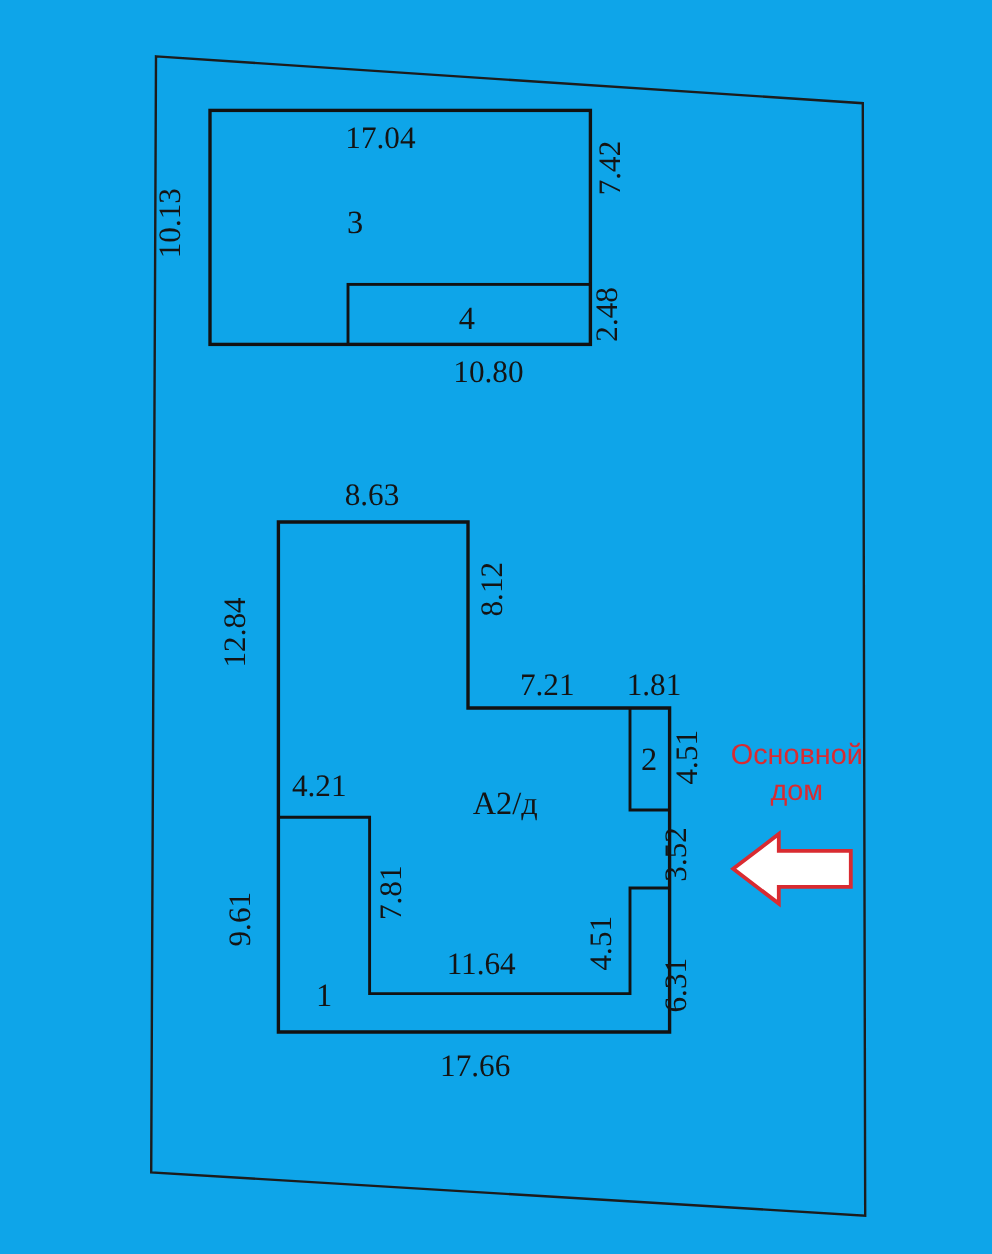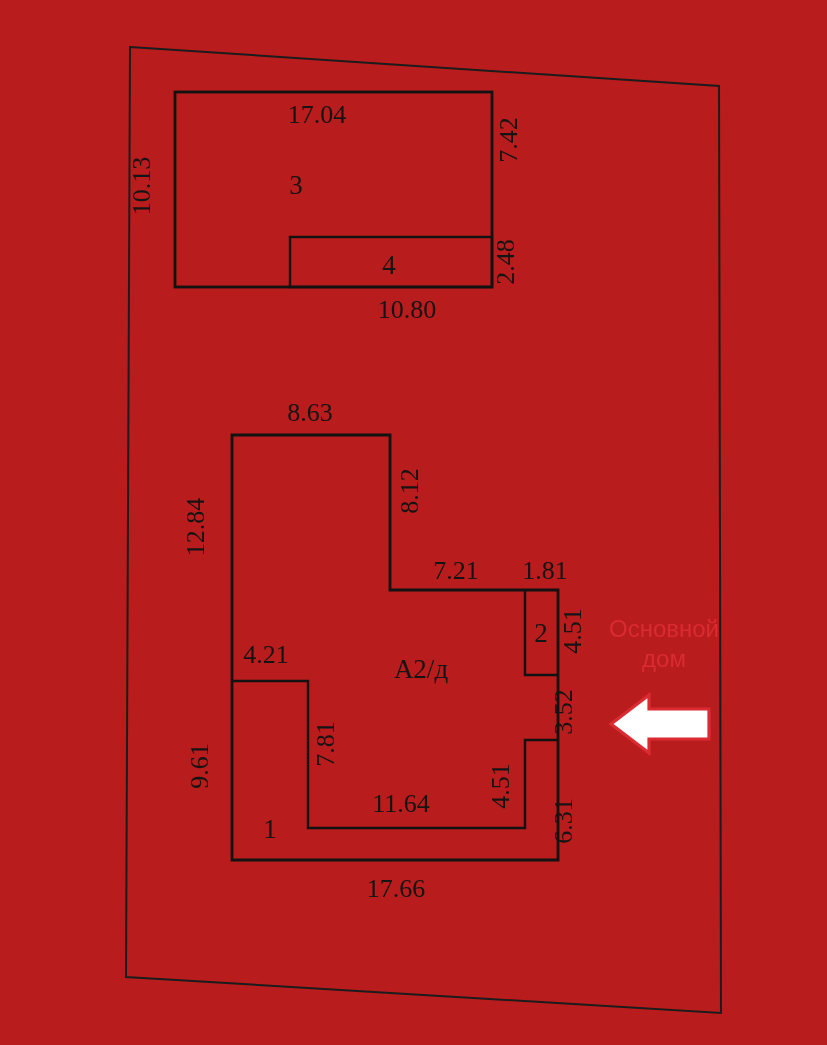--- a/index.html
+++ b/index.html
@@ -4,21 +4,21 @@
 <style>
   html, body {
     margin: 0;
     padding: 0;
     background: #ffffff;
   }
   .page {
     position: relative;
     width: 827px;
     height: 1045px;
-    background: #b91c1c;
+    background: #0ea5e9;
     overflow: hidden;
   }
   svg { display: block; }
   .plot-line {
     fill: none;
     stroke: #1c1c1c;
     stroke-width: 2;
   }
   .bld-line {
     fill: none;

